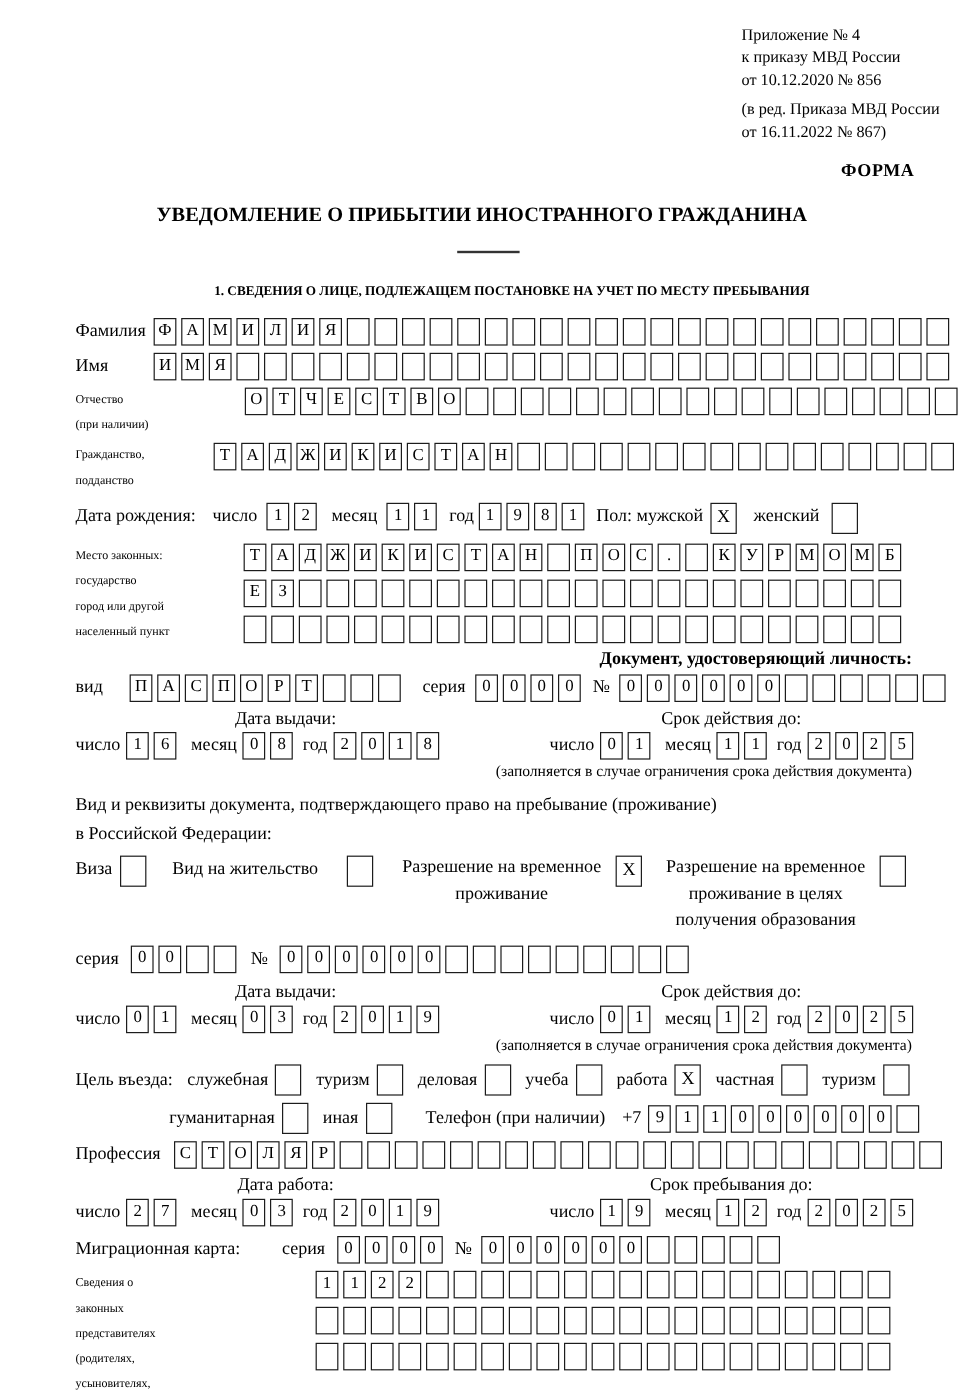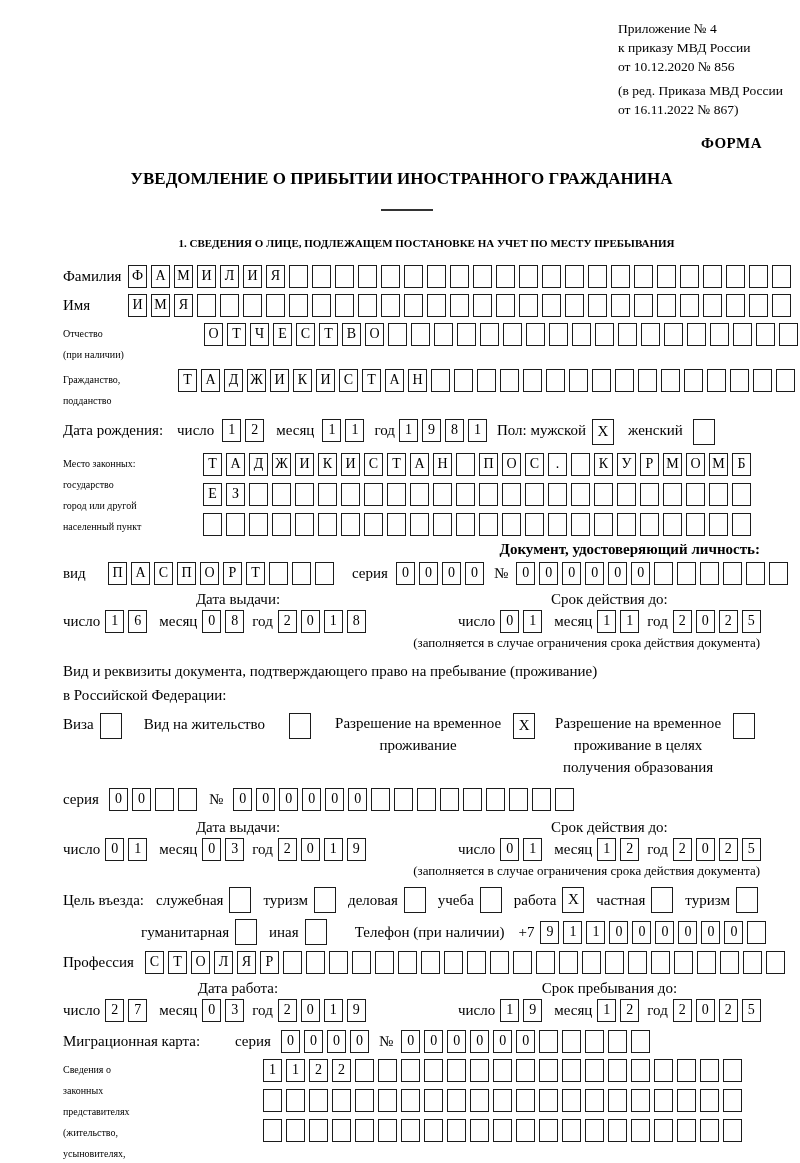--- a/index.html
+++ b/index.html
@@ -673,21 +673,21 @@
         <span class="cell"></span>
         <span class="cell"></span>
       </span>
   </div>
 
   <div class="row" style="margin-top:6px">
     <span class="lbl2" style="width:200px">
       <span>Сведения о</span><br>
       <span>законных</span><br>
       <span>представителях</span><br>
-      <span>(жительство,</span><br>
+      <span>(родителях,</span><br>
       <span>усыновителях,</span><br>
       
     </span>
     <span class="stack">
       <span class="cells">
           <span class="cell">1</span>
           <span class="cell">1</span>
           <span class="cell">2</span>
           <span class="cell">2</span>
           <span class="cell"></span>

